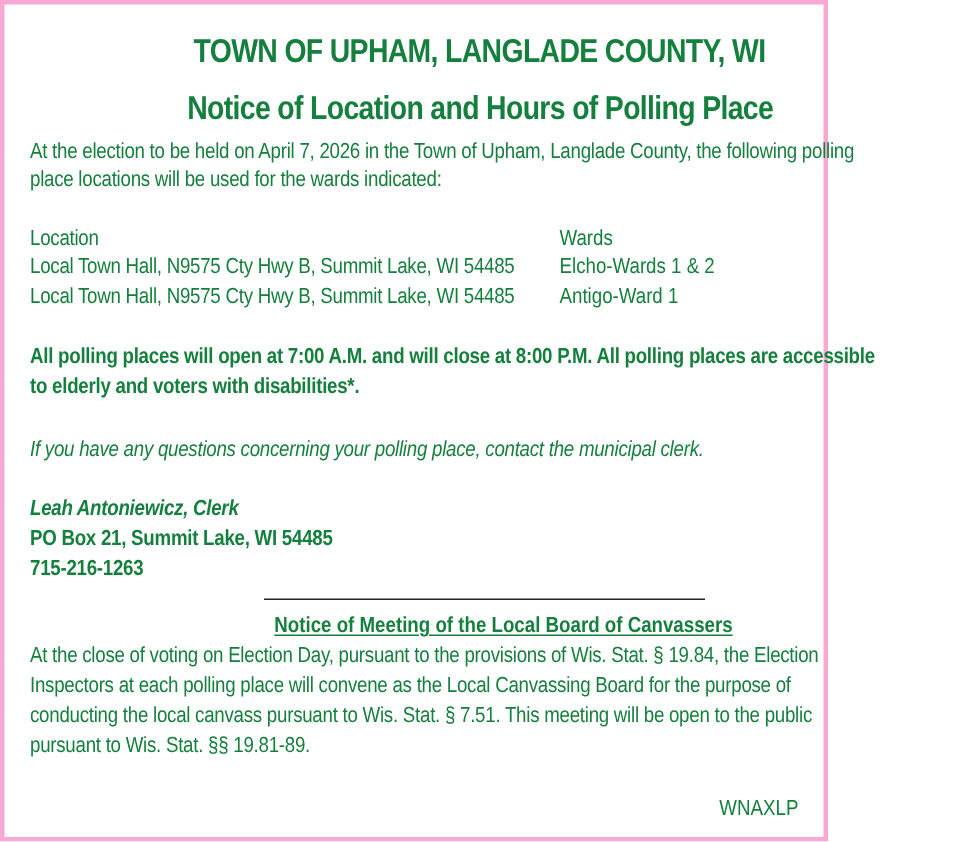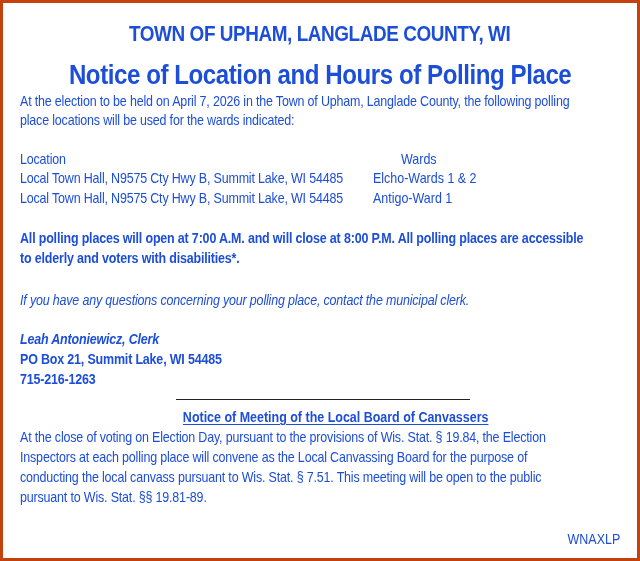--- a/index.html
+++ b/index.html
@@ -8,43 +8,43 @@
       background: #ffffff;
     }
     body {
       width: 640px;
       height: 561px;
       overflow: hidden;
     }
     .notice {
       position: relative;
       box-sizing: border-box;
-      width: 640px;
+      width: 552px;
       height: 561px;
-      border: 3px solid #c2410c;
+      border: 3px solid #f9a8d4;
       background: #ffffff;
-      color: #1d4ed8;
+      color: #15803d;
       font-family: "Liberation Sans Narrow", "Liberation Sans", sans-serif;
     }
     .title {
       position: absolute;
       left: 0;
       width: 634px;
       text-align: center;
       font-weight: bold;
       white-space: nowrap;
     }
     .title-1 {
       top: 18px;
       font-size: 22px;
       letter-spacing: -0.5px;
     }
     .title-2 {
       top: 56px;
-      font-size: 28px;
+      font-size: 22px;
       letter-spacing: -0.5px;
     }
     .title span {
       display: inline-block;
       transform: scaleX(0.86);
     }
     .line {
       position: absolute;
       left: 17px;
       font-size: 14.5px;
@@ -125,21 +125,21 @@
   <div class="line" style="top:89px;">
     <span class="t">At the election to be held on April 7, 2026 in the Town of Upham, Langlade County, the following polling</span>
   </div>
   <div class="line" style="top:108px;">
     <span class="t">place locations will be used for the wards indicated:</span>
   </div>
 
   <div class="line" style="top:147px;">
     <span class="t">Location</span>
   </div>
-  <div class="ward" style="top:147px;margin-left:28px;">
+  <div class="ward" style="top:147px;">
     <span class="t">Wards</span>
   </div>
 
   <div class="line" style="top:166px;">
     <span class="t">Local Town Hall, N9575 Cty Hwy B, Summit Lake, WI 54485</span>
   </div>
   <div class="ward" style="top:166px;">
     <span class="t">Elcho-Wards 1 &amp; 2</span>
   </div>
 

